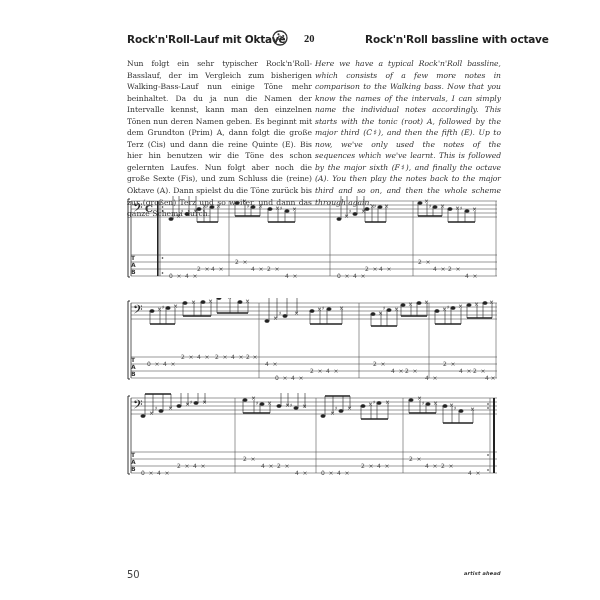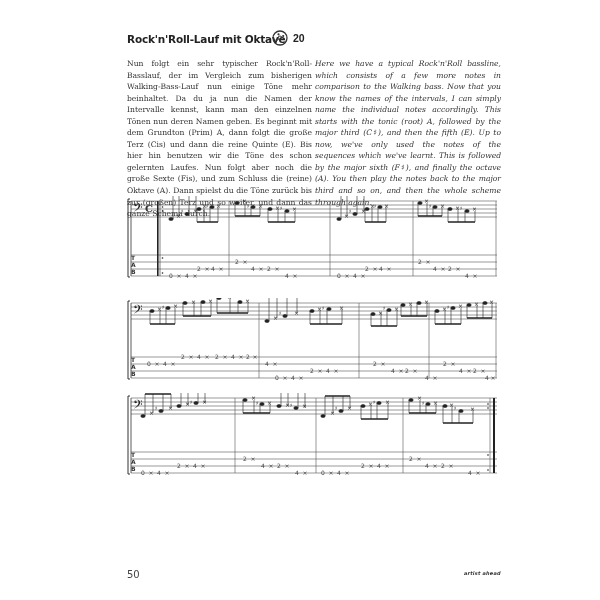--- a/index.html
+++ b/index.html
@@ -2,21 +2,21 @@
 <html><head>
 <meta charset="utf-8">
 <style>
   html, body { margin: 0; padding: 0; background: #ffffff; }
   body { width: 600px; height: 600px; position: relative; overflow: hidden; font-family: "DejaVu Serif", serif; color: #222; }
   .page { position: absolute; left: 0; top: 0; width: 600px; height: 600px; background: #fff; }
 
   .heading { position: absolute; top: 33px; font-family: "DejaVu Sans", sans-serif; font-weight: bold; font-size: 10.5px; color: #222; letter-spacing: -0.2px; }
   .heading-de { left: 127px; }
   .heading-en { left: 365px; }
-  .track { position: absolute; left: 272px; top: 30px; display: flex; align-items: center; gap: 5px; font-family: Liberation Sans, sans-serif; font-weight: bold; font-size: 10.5px; }
+  .track { position: absolute; left: 272px; top: 30px; display: flex; align-items: center; gap: 16px; font-family: Liberation Serif, serif; font-weight: bold; font-size: 10.5px; }
   .cd-icon { width: 16px; height: 16px; }
 
   .col { position: absolute; top: 58px; width: 185px; font-family: "DejaVu Serif", serif; font-size: 7.6px; line-height: 11.55px; color: #333; text-align: justify; }
   .col-de { left: 127px; }
   .col-en { left: 315px; width: 186px; font-style: italic; }
 
   .system { position: absolute; left: 127px; width: 370px; }
   .system svg { display: block; }
 
   .footer-page { position: absolute; left: 127px; top: 569px; font-family: "DejaVu Sans", sans-serif; font-size: 10px; color: #444; }
@@ -33,20 +33,21 @@
     <svg class="cd-icon" viewBox="0 0 16 16">
       <circle cx="8" cy="8" r="7" fill="none" stroke="#333" stroke-width="1.3"></circle>
       <circle cx="8" cy="8" r="2" fill="none" stroke="#333" stroke-width="1"></circle>
       <circle cx="4.6" cy="10" r="1.1" fill="#333"></circle>
       <circle cx="6.5" cy="4.3" r="1.1" fill="#333"></circle>
       <circle cx="11.2" cy="6" r="1.1" fill="#333"></circle>
     </svg>
     <span>20</span>
   </div>
 
+  <div class="heading heading-en">Rock'n'Roll bassline with octave</div>
 
   <div class="col col-de">Nun folgt ein sehr typischer Rock'n'Roll-Basslauf, der im Vergleich zum bisherigen Walking-Bass-Lauf nun einige Töne mehr beinhaltet. Da du ja nun die Namen der Intervalle kennst, kann man den einzelnen Tönen nun deren Namen geben. Es beginnt mit dem Grundton (Prim) A, dann folgt die große Terz (Cis) und dann die reine Quinte (E). Bis hier hin benutzen wir die Töne des schon gelernten Laufes. Nun folgt aber noch die große Sexte (Fis), und zum Schluss die (reine) Oktave (A). Dann spielst du die Töne zurück bis zur (großen) Terz und so weiter, und dann das ganze Schema durch.</div>
   <div class="col col-en">Here we have a typical Rock'n'Roll bassline, which consists of a few more notes in comparison to the Walking bass. Now that you know the names of the intervals, I can simply name the individual notes accordingly. This starts with the tonic (root) A, followed by the major third (C♯), and then the fifth (E). Up to now, we've only used the notes of the sequences which we've learnt. This is followed by the major sixth (F♯), and finally the octave (A). You then play the notes back to the major third and so on, and then the whole scheme through again.</div>
 
   <div class="system" style="top:196px;">
     <svg width="370" height="82" viewBox="0 0 370 82">
       <g stroke="#555" stroke-width="0.6">
         <line x1="4" y1="5" x2="370" y2="5"></line>
           <line x1="4" y1="9" x2="370" y2="9"></line>
           <line x1="4" y1="13" x2="370" y2="13"></line>

